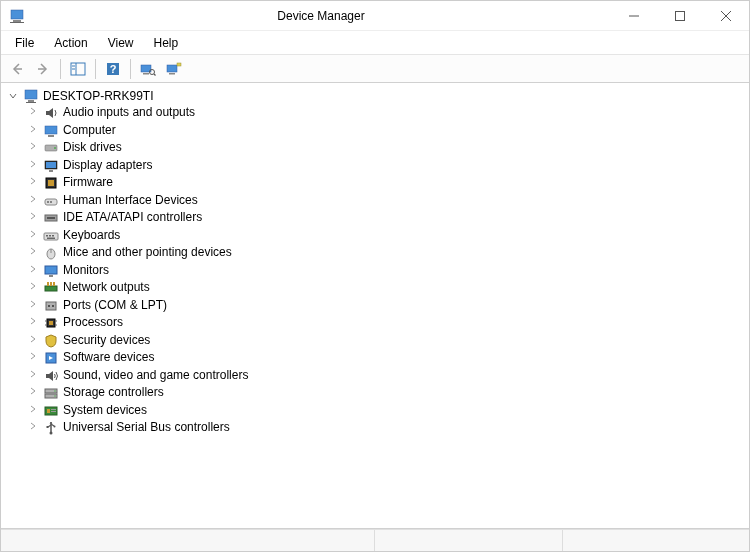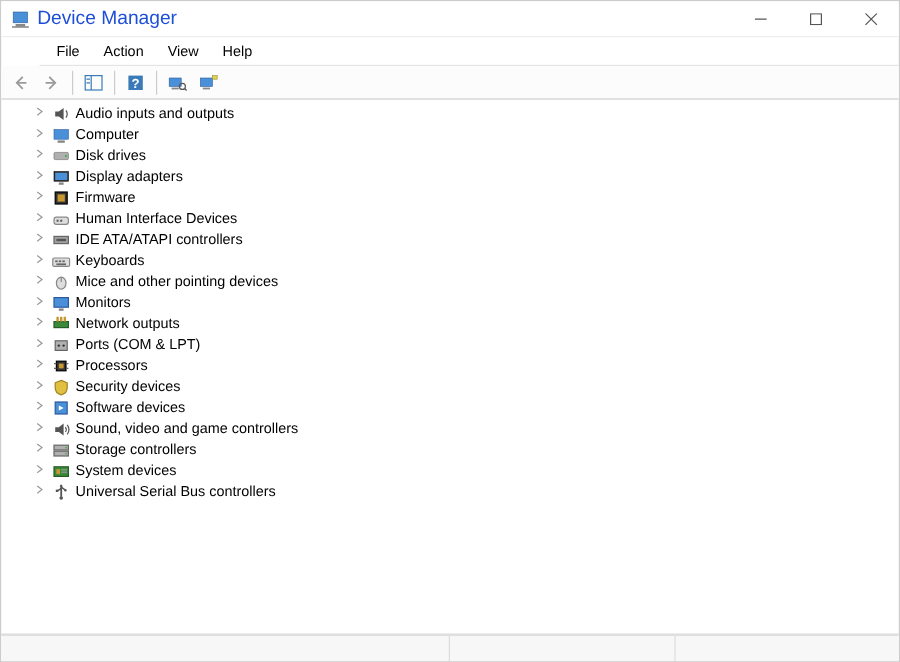--- a/index.html
+++ b/index.html
@@ -22,34 +22,33 @@
       background: #fff;
       border-bottom: 1px solid #eee;
     }
     .titlebar-icon {
       width: 16px; height: 16px;
       margin-right: 6px;
       display: inline-flex;
       align-items: center;
       justify-content: center;
     }
-    .titlebar-title { flex: 1; font-size: 16px; color: #1d4ed8; }
+    .titlebar-title { flex: 1; font-size: 12px; color: #000000; text-align: center; }
     .win-controls { display: flex; }
     .win-btn {
       width: 46px; height: 30px;
       display: flex; align-items: center; justify-content: center;
       color: #555;
     }
     .menubar {
       height: 24px;
       display: flex;
       align-items: center;
       padding: 0 4px;
       border-bottom: 1px solid #e5e5e5;
-      margin-left: 32px;
     }
     .menu-item {
       padding: 3px 10px;
       font-size: 12px;
       color: #000;
     }
     .toolbar {
       height: 28px;
       display: flex;
       align-items: center;
@@ -189,20 +188,35 @@
   <div class="tb-btn">
     <svg width="16" height="14" viewBox="0 0 16 14">
         <rect x="1" y="3" width="10" height="7" fill="#4a90d9" stroke="#2c5aa0" stroke-width="0.5"></rect>
         <rect x="3" y="11" width="6" height="1.5" fill="#888"></rect>
         <rect x="11" y="1" width="4" height="3" fill="#e0d058" stroke="#998f30" stroke-width="0.5"></rect>
       </svg>
   </div>
 </div>
 
 <div class="tree-area">
+  <div class="root-node">
+    <span class="expander">
+      <svg width="8" height="8" viewBox="0 0 8 8">
+          <path d="M1 2 L4 6 L7 2" fill="none" stroke="#666" stroke-width="1"></path>
+        </svg>
+    </span>
+    <span class="node-icon">
+      <svg width="16" height="16" viewBox="0 0 16 16">
+          <rect x="2" y="2" width="12" height="9" fill="#4a90d9" stroke="#2c5aa0" stroke-width="0.5"></rect>
+          <rect x="5" y="12" width="6" height="2" fill="#888"></rect>
+          <rect x="3" y="14" width="10" height="1" fill="#666"></rect>
+        </svg>
+    </span>
+    <span class="node-label">DESKTOP-RRK99TI</span>
+  </div>
   <div id="children">
       <div class="child-node">
         <span class="expander">
           <svg width="8" height="8" viewBox="0 0 8 8">
             <path d="M2 1 L6 4 L2 7" fill="none" stroke="#999" stroke-width="1"></path>
           </svg>
         </span>
         <span class="node-icon">
           <svg width="16" height="16" viewBox="0 0 16 16">
             <path d="M3 6 L6 6 L10 3 L10 13 L6 10 L3 10 Z" fill="#555"></path>

